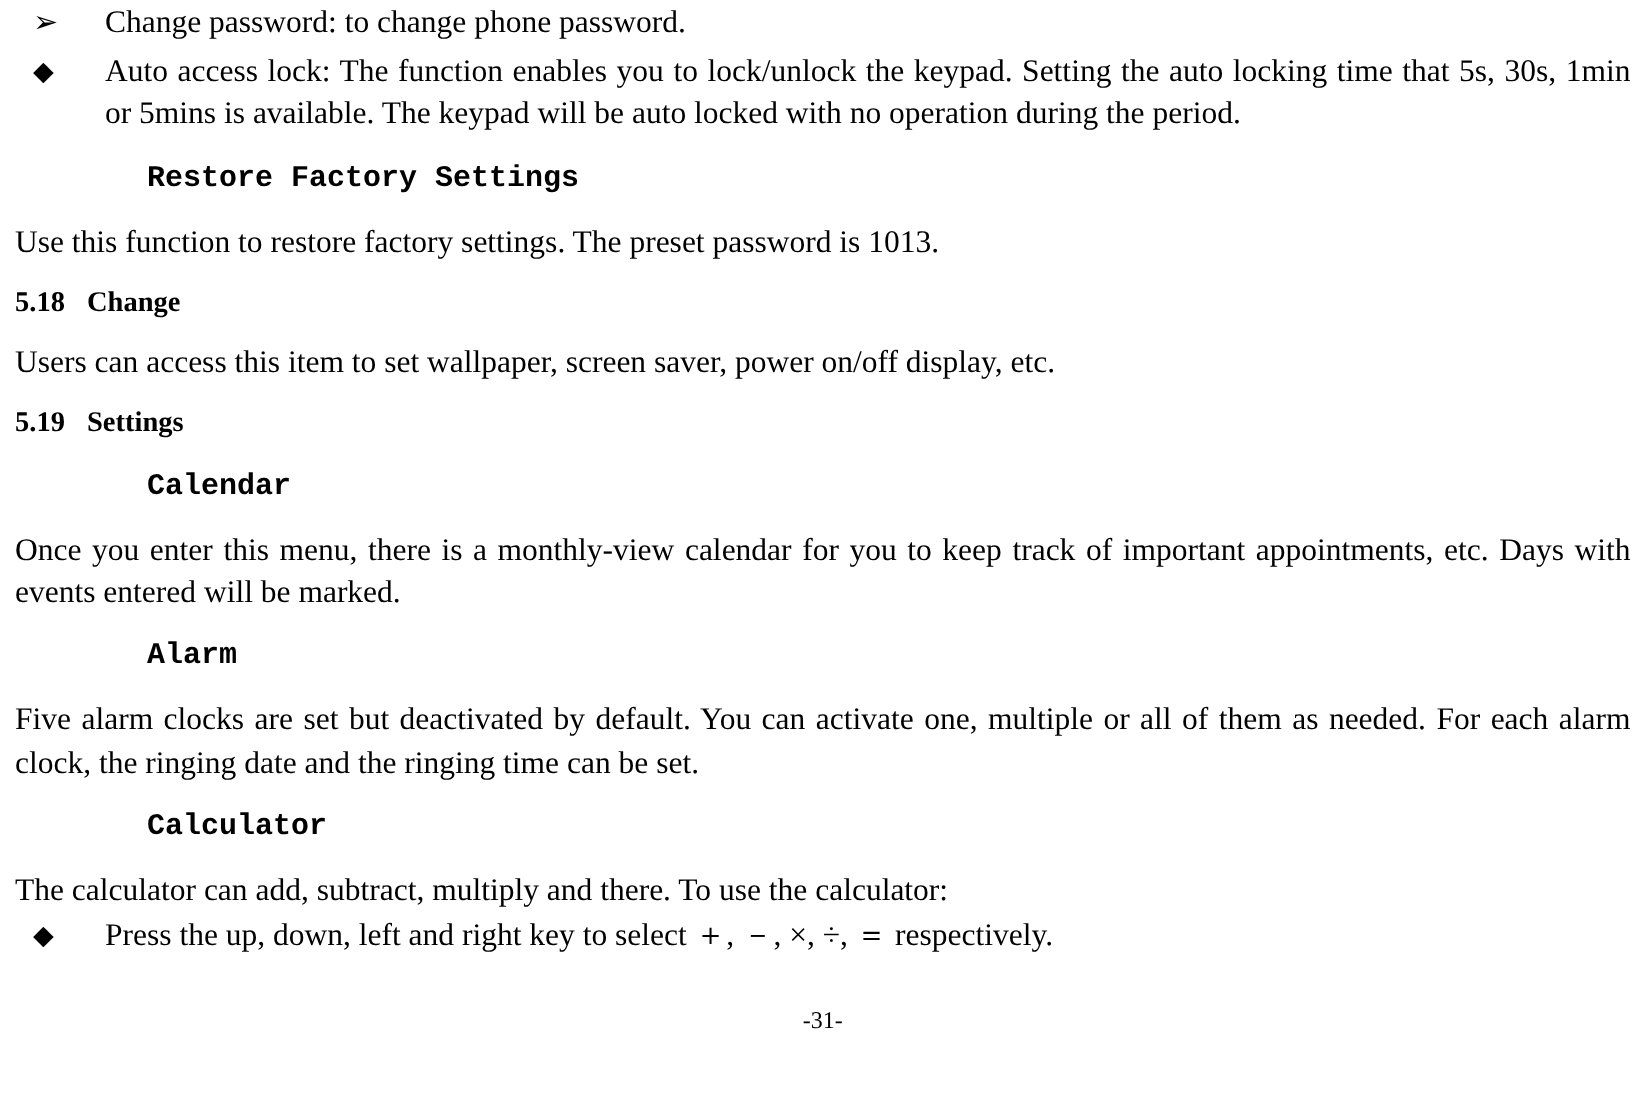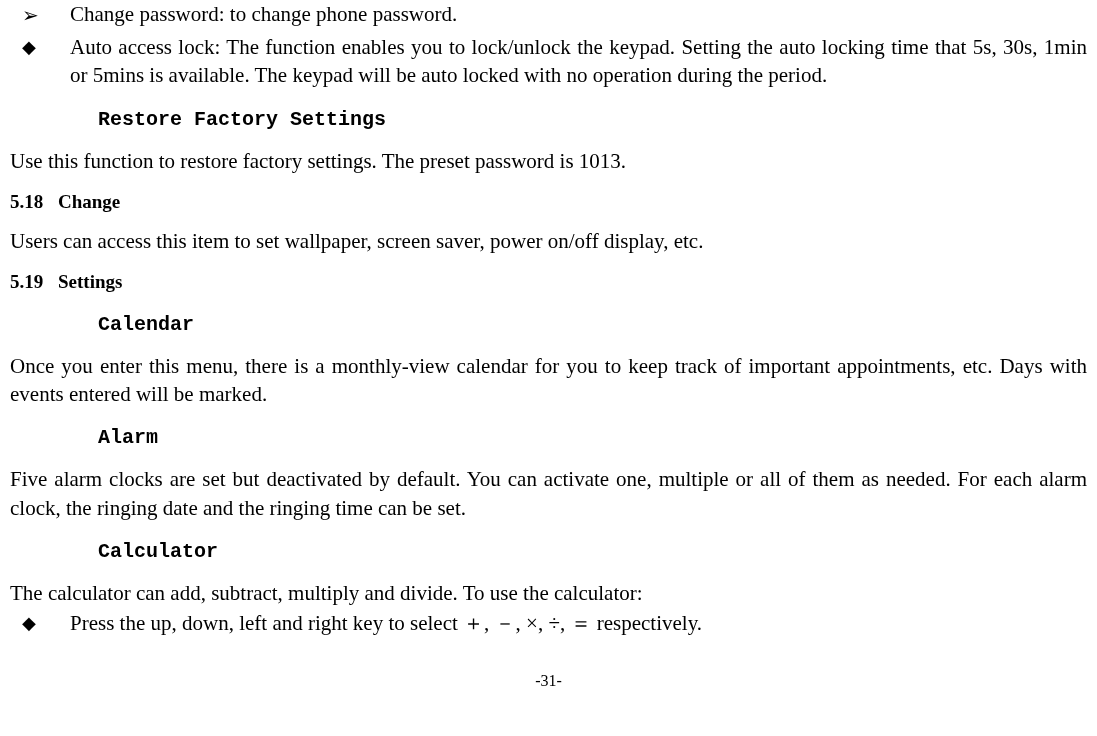--- a/index.html
+++ b/index.html
@@ -104,21 +104,21 @@
   <span>Settings</span>
 </div>
 
 <div class="heading-sub">Calendar</div>
 <div class="para">Once you enter this menu, there is a monthly-view calendar for you to keep track of important appointments, etc. Days with events entered will be marked.</div>
 
 <div class="heading-sub">Alarm</div>
 <div class="para">Five alarm clocks are set but deactivated by default. You can activate one, multiple or all of them as needed. For each alarm clock, the ringing date and the ringing time can be set.</div>
 
 <div class="heading-sub">Calculator</div>
-<div class="para" style="margin-bottom:2px;">The calculator can add, subtract, multiply and divide. To use the calculator:</div>
+<div class="para" style="margin-bottom:2px;">The calculator can add, subtract, multiply and there. To use the calculator:</div>
 <ul class="bullet-list">
   <li class="bullet-item">
     <span class="bullet-marker diamond">◆</span>
     <span class="bullet-content">Press the up, down, left and right key to select ＋, －, ×, ÷, ＝ respectively.</span>
   </li>
 </ul>
 
 <div class="page-num">-31-</div>
 
 </body></html>

